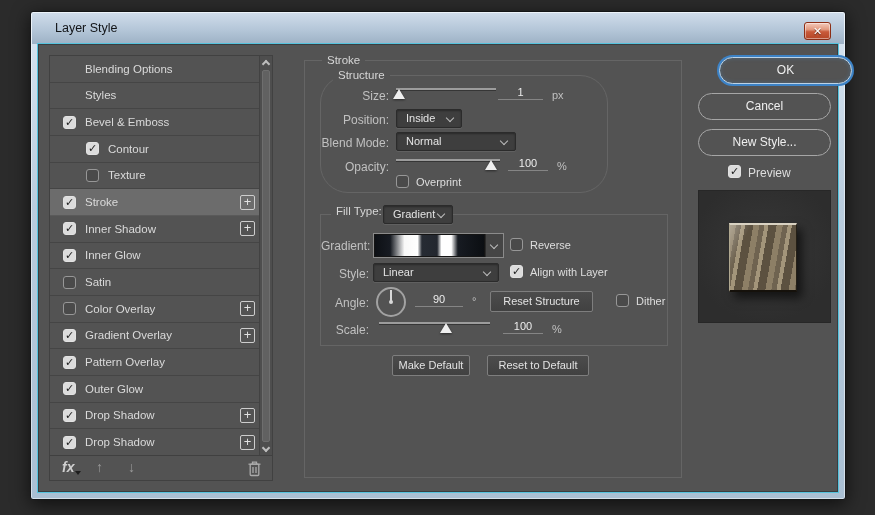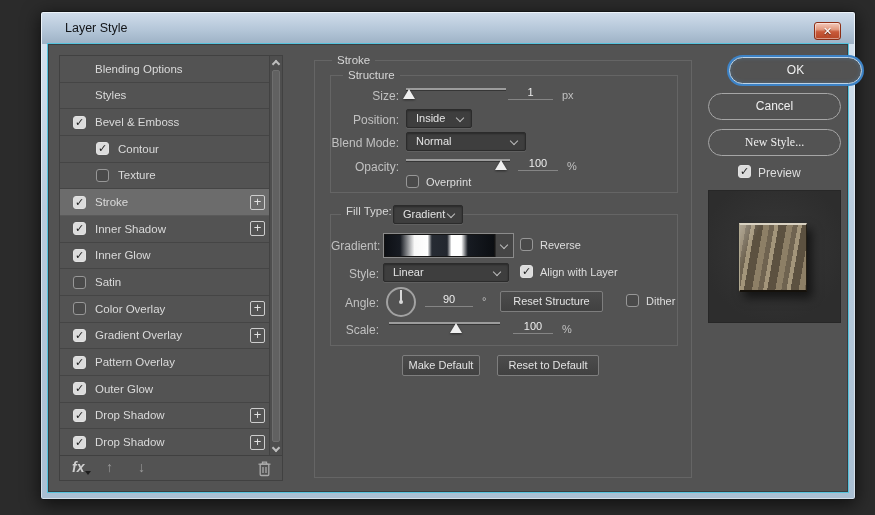--- a/index.html
+++ b/index.html
@@ -1,21 +1,21 @@
 <!DOCTYPE html>
 <html><head>
 <meta charset="utf-8">
 <style>
   * { box-sizing: border-box; margin: 0; padding: 0; }
   html,body { width:875px; height:515px; }
   body { font-family: "Liberation Sans","DejaVu Sans",sans-serif; background:#2b2b2b; overflow:hidden; }
   .stage { position:relative; width:875px; height:515px; }
 
   
-  .win { position:absolute; left:40px; top:11px; width:816px; height:489px;
+  .win { position:absolute; left:30px; top:11px; width:816px; height:489px;
          background:linear-gradient(180deg,#d9e6f2 0%,#b9ccdd 40%,#a9bfd3 100%);
          border:1px solid #141517; border-radius:3px;
          box-shadow:0 4px 18px rgba(0,0,0,.65), inset 0 0 0 1px rgba(255,255,255,.5); }
   .titlebar { position:absolute; left:1px; right:1px; top:1px; height:31px;
          background:linear-gradient(180deg,#cfdcea 0%,#b4c6d8 55%,#9db1c5 100%);
          border-radius:2px 2px 0 0; }
   .title { position:absolute; left:23px; top:8px; font-size:12.5px; color:#121417; }
   .close-btn { position:absolute; right:13px; top:9px; width:27px; height:18px; border-radius:3px;
          background:linear-gradient(180deg,#f4c9ba 0%,#e29a80 40%,#c85a3a 55%,#b44526 100%);
          border:1px solid #8c2e15; box-shadow:inset 0 0 0 1px rgba(255,255,255,.45);
@@ -52,21 +52,21 @@
   .fx::after { content:""; position:absolute; right:-7px; bottom:0; border-left:3px solid transparent;
         border-right:3px solid transparent; border-top:4px solid #1e1e1e; }
   .mv { position:absolute; top:3px; font-size:14px; font-weight:bold; color:#9a9a9a; }
   .mv.up { left:46px; } .mv.down { left:78px; }
   .trash { position:absolute; right:10px; top:4px; }
 
   
   .fs { position:absolute; border:1px solid #656565; }
   .legend { position:absolute; top:-7px; background:#535353; padding:0 5px; font-size:11.5px; color:#d6d6d6; white-space:nowrap; }
   .fs-outer { left:265px; top:15px; width:378px; height:418px; }
-  .fs-structure { left:15px; top:14px; width:348px; height:118px; }
+  .fs-structure { left:15px; top:14px; width:288px; height:118px;border-radius:28px; }
   .fs-fill { left:15px; top:153px; width:348px; height:132px; }
 
   .flabel { position:absolute; font-size:12px; color:#c0c0c0; text-align:right; white-space:nowrap; }
   .w68 { left:0; width:68px; } .w48 { left:0; width:48px; }
   .val { position:absolute; font-size:11px; color:#ececec; text-align:center; border-bottom:1px solid #858585; padding-bottom:1px; }
   .unit { position:absolute; font-size:11px; color:#c0c0c0; }
 
   .slider { position:absolute; height:15px; }
   .track { position:absolute; left:0; right:0; top:4px; height:2px; background:#9c9c9c; box-shadow:0 1px 0 rgba(0,0,0,.35); }
   .sl-thumb { position:absolute; top:5px; width:0; height:0; border-left:6px solid transparent;
@@ -298,21 +298,21 @@
           <span class="val" style="left:182px; top:105px; width:40px;">100</span>
           <span class="unit" style="left:231px; top:108px;">%</span>
         </div>
 
         <div class="dbtn" style="left:87px; top:294px; width:78px;">Make Default</div>
         <div class="dbtn" style="left:182px; top:294px; width:102px;">Reset to Default</div>
       </div>
 
       <div class="pill ok" style="top:12px;margin-left:21px;">OK</div>
       <div class="pill" style="top:48px;">Cancel</div>
-      <div class="pill" style="top:84px;font-family:Liberation Serif, serif;">New Style...</div>
+      <div class="pill" style="top:84px;">New Style...</div>
       <span class="ckb on" style="left:689px; top:120px;">✓</span>
       <span class="ckb-lbl" style="left:709px; top:121px; font-size:12px;">Preview</span>
       <div class="preview-box">
         <div class="wood"></div>
       </div>
 
     </div>
   </div>
 </div>
 

